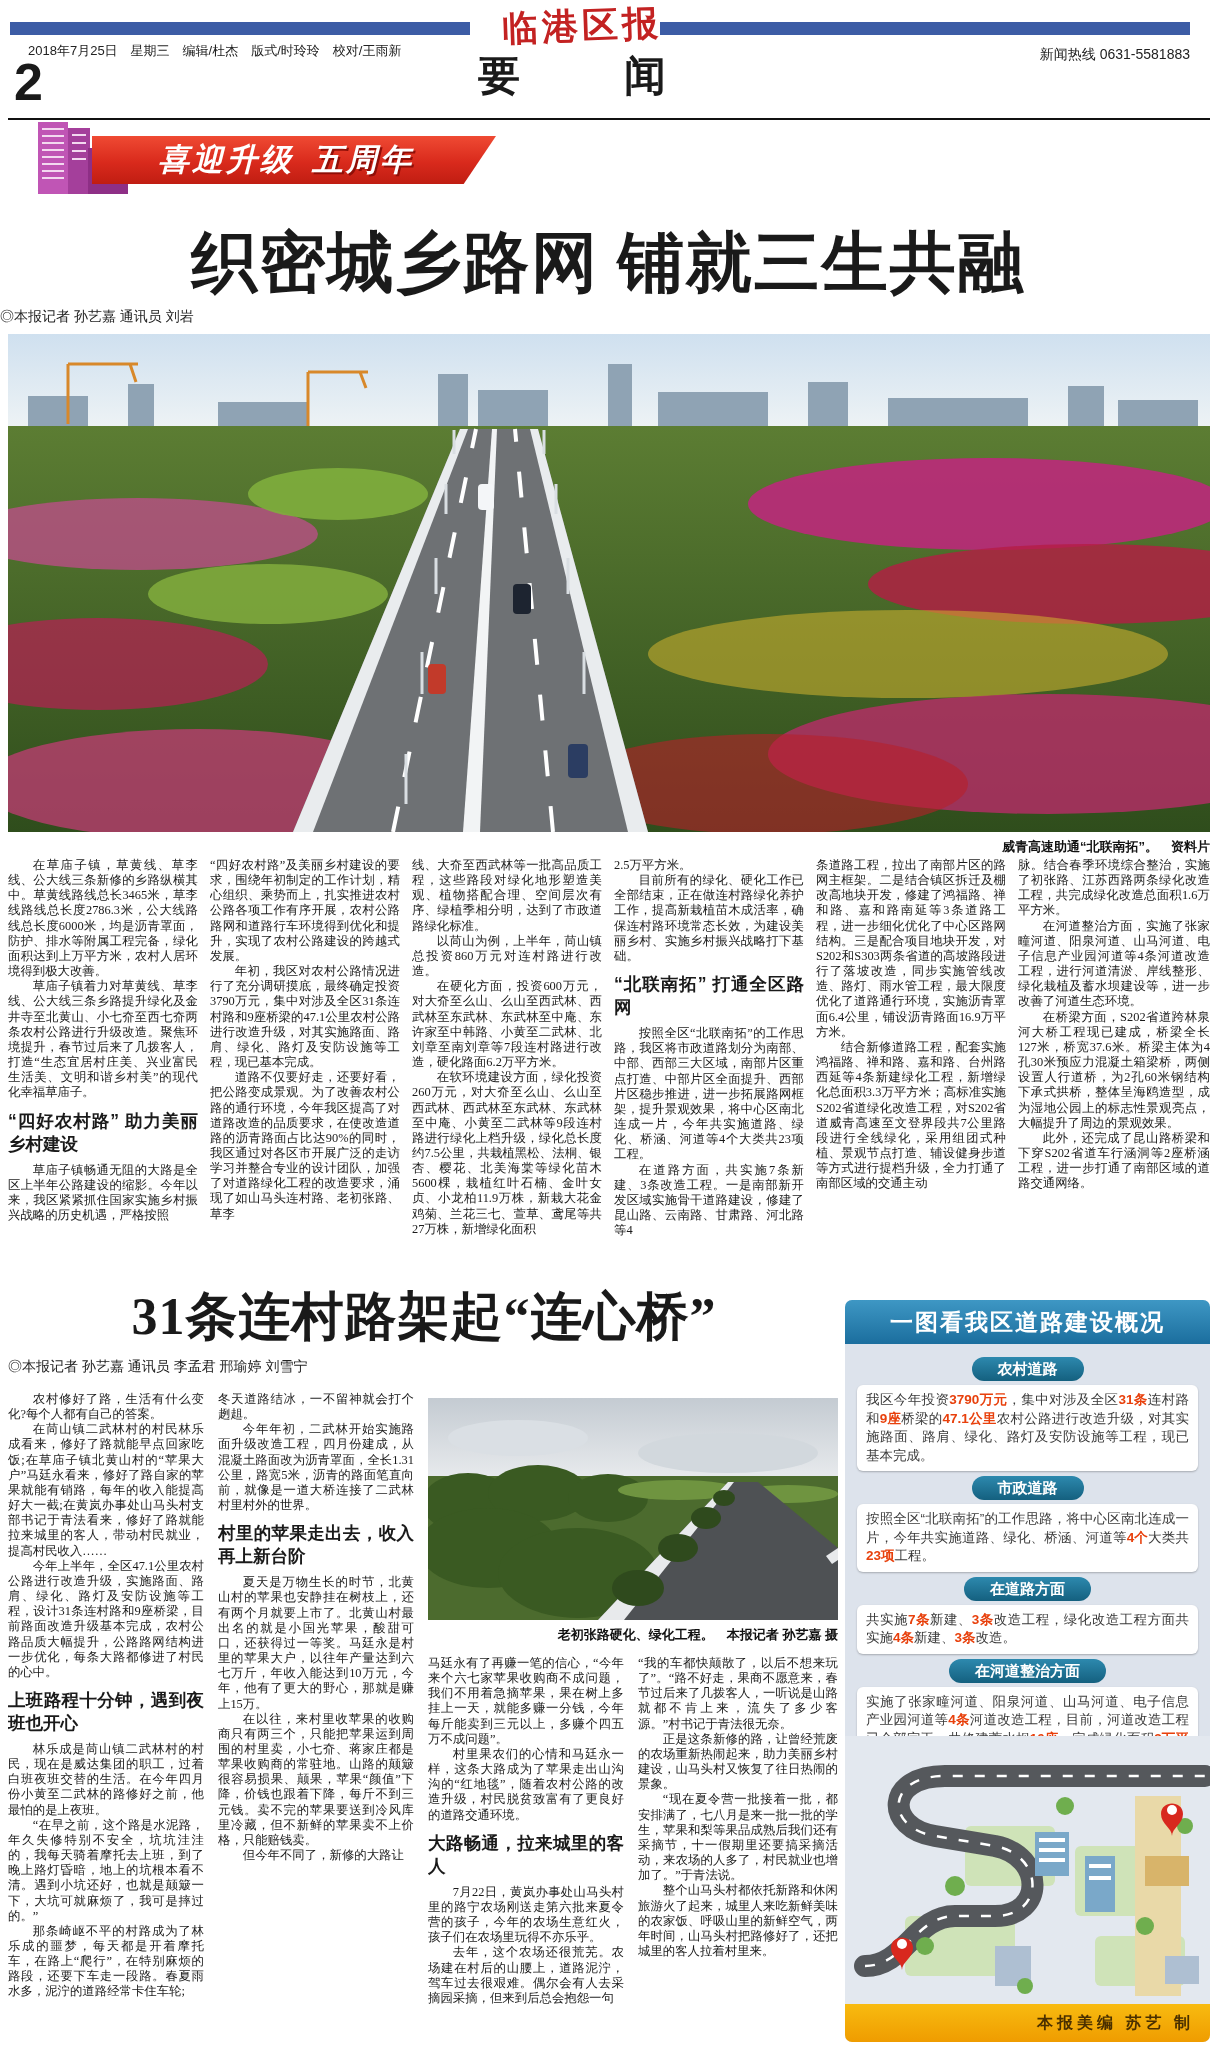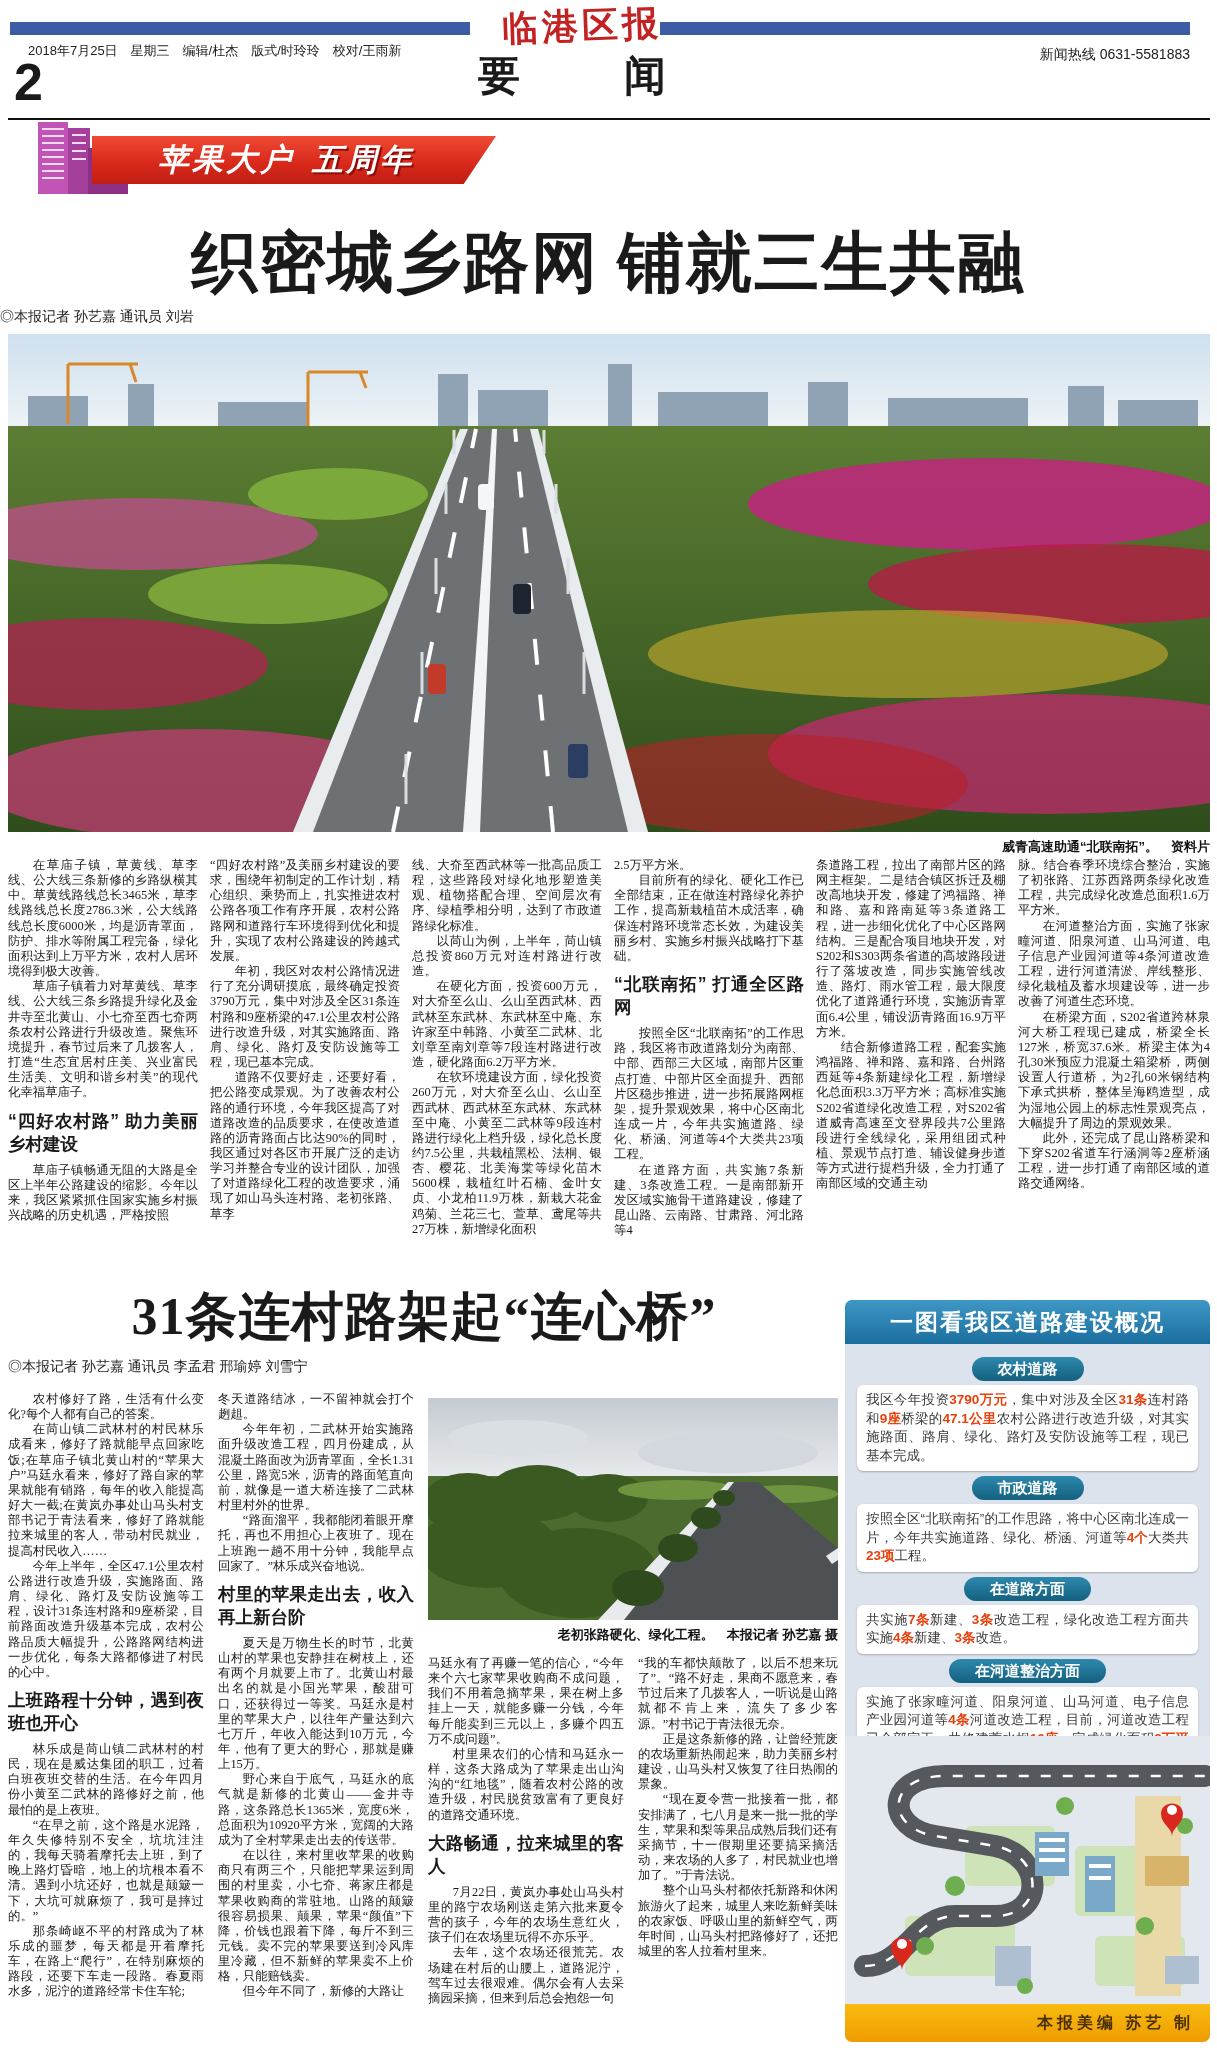--- a/index.html
+++ b/index.html
@@ -84,21 +84,21 @@
       <rect x="44" y="28" width="14" height="2"></rect>
         <rect x="44" y="36" width="14" height="2"></rect>
       <rect x="64" y="32" width="32" height="2"></rect>
         <rect x="64" y="40" width="32" height="2"></rect>
       <rect x="64" y="48" width="32" height="2"></rect>
         <rect x="64" y="56" width="32" height="2"></rect>
     </g>
   </svg>
 </div>
 <div class="abs ribbon" style="left:92px;top:136px;width:300px;">
-  <span>苹果大户</span><span class="r2">五周年</span>
+  <span>喜迎升级</span><span class="r2">五周年</span>
 </div>
 
 <div class="abs headline1" style="left:0;top:218px;width:1217px;">织密城乡路网  铺就三生共融</div>
 <div class="abs byline" style="left:0;top:308px;width:1217px;">◎本报记者 孙艺嘉  通讯员 刘岩</div>
 
 <div class="abs photo-frame" style="left:8px;top:334px;width:1202px;height:498px;">
   <svg width="1202" height="498" viewBox="0 0 1202 498" preserveAspectRatio="none">
     <defs>
       <linearGradient id="sky" x1="0" y1="0" x2="0" y2="1">
         <stop offset="0" stop-color="#cfe0ef"></stop>
@@ -218,24 +218,22 @@
     <p>在苘山镇二武林村的村民林乐成看来，修好了路就能早点回家吃饭;在草庙子镇北黄山村的“苹果大户”马廷永看来，修好了路自家的苹果就能有销路，每年的收入能提高好大一截;在黄岚办事处山马头村支部书记于青法看来，修好了路就能拉来城里的客人，带动村民就业，提高村民收入……</p>
     <p>今年上半年，全区47.1公里农村公路进行改造升级，实施路面、路肩、绿化、路灯及安防设施等工程，设计31条连村路和9座桥梁，目前路面改造升级基本完成，农村公路品质大幅提升，公路路网结构进一步优化，每条大路都修进了村民的心中。</p>
     <h4>上班路程十分钟，遇到夜班也开心</h4>
     <p>林乐成是苘山镇二武林村的村民，现在是威达集团的职工，过着白班夜班交替的生活。在今年四月份小黄至二武林的路修好之前，他最怕的是上夜班。</p>
     <p>“在早之前，这个路是水泥路，年久失修特别不安全，坑坑洼洼的，我每天骑着摩托去上班，到了晚上路灯昏暗，地上的坑根本看不清。遇到小坑还好，也就是颠簸一下，大坑可就麻烦了，我可是摔过的。”</p>
     <p>那条崎岖不平的村路成为了林乐成的噩梦，每天都是开着摩托车，在路上“爬行”，在特别麻烦的路段，还要下车走一段路。春夏雨水多，泥泞的道路经常卡住车轮;</p>
   </div>
 <div class="abs ncol" style="left:218px;top:1392px;width:196px;height:660px;">
     <p class="cont">冬天道路结冰，一不留神就会打个趔趄。</p>
     <p>今年年初，二武林开始实施路面升级改造工程，四月份建成，从混凝土路面改为沥青罩面，全长1.31公里，路宽5米，沥青的路面笔直向前，就像是一道大桥连接了二武林村里村外的世界。</p>
-    <p>“路面溜平，我都能闭着眼开摩托，再也不用担心上夜班了。现在上班跑一趟不用十分钟，我能早点回家了。”林乐成兴奋地说。</p>
     <h4>村里的苹果走出去，收入再上新台阶</h4>
     <p>夏天是万物生长的时节，北黄山村的苹果也安静挂在树枝上，还有两个月就要上市了。北黄山村最出名的就是小国光苹果，酸甜可口，还获得过一等奖。马廷永是村里的苹果大户，以往年产量达到六七万斤，年收入能达到10万元，今年，他有了更大的野心，那就是赚上15万。</p>
-    <p>野心来自于底气，马廷永的底气就是新修的北黄山——金井寺路，这条路总长1365米，宽度6米，总面积为10920平方米，宽阔的大路成为了全村苹果走出去的传送带。</p>
     <p>在以往，来村里收苹果的收购商只有两三个，只能把苹果运到周围的村里卖，小七夼、蒋家庄都是苹果收购商的常驻地。山路的颠簸很容易损果、颠果，苹果“颜值”下降，价钱也跟着下降，每斤不到三元钱。卖不完的苹果要送到冷风库里冷藏，但不新鲜的苹果卖不上价格，只能赔钱卖。</p>
     <p>但今年不同了，新修的大路让</p>
   </div>
 
 <div class="abs photo-frame" style="left:428px;top:1398px;width:410px;height:222px;">
   <svg width="410" height="222" viewBox="0 0 410 222" preserveAspectRatio="none">
     <defs>
       <linearGradient id="sky2" x1="0" y1="0" x2="0" y2="1">
         <stop offset="0" stop-color="#c4cbd2"></stop>
           <stop offset="1" stop-color="#eceef0"></stop>

